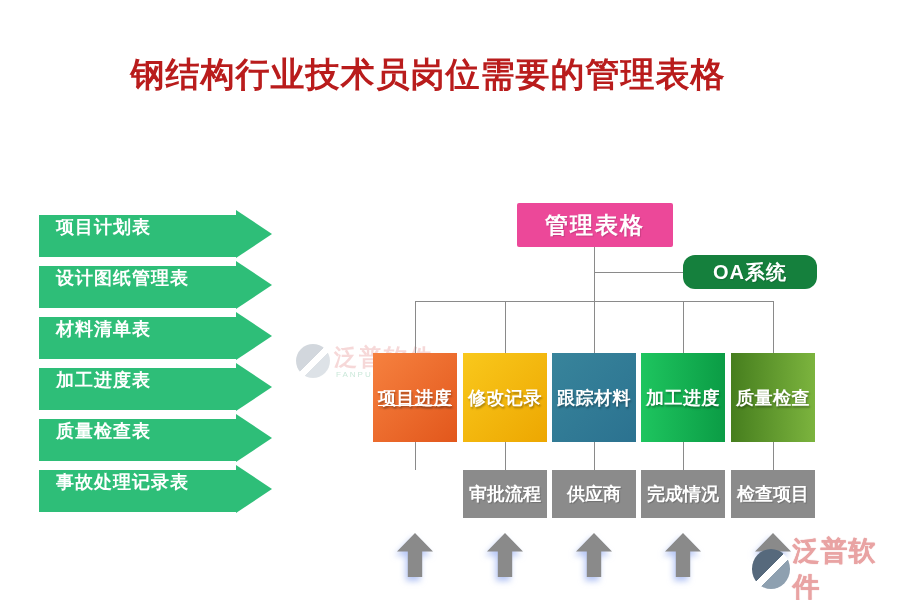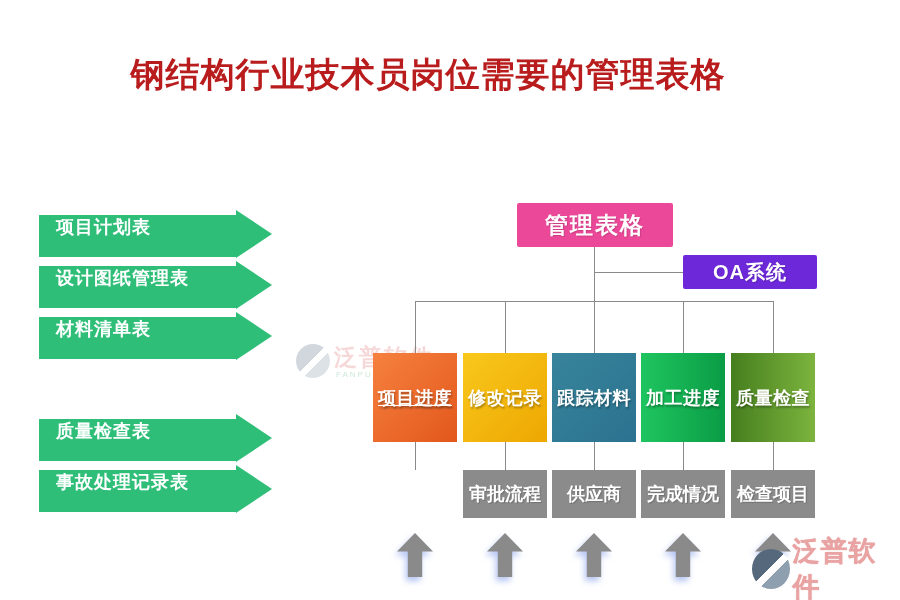--- a/index.html
+++ b/index.html
@@ -26,23 +26,23 @@
   }
   
   .root-box {
     position:absolute; left:517px; top:203px; width:156px; height:44px;
     background:#ec4899; color:#ffffff; font-size:23px; font-weight:bold;
     display:flex; align-items:center; justify-content:center; letter-spacing:2px;
     border-radius:2px; text-shadow:1px 1px 1px rgba(0,0,0,0.15);
   }
   .oa-box {
     position:absolute; left:683px; top:255px; width:134px; height:34px;
-    background:#6d28d9; color:#ffffff; font-size:20px; font-weight:bold;
+    background:#15803d; color:#ffffff; font-size:20px; font-weight:bold;
     display:flex; align-items:center; justify-content:center; letter-spacing:1px;
-    border-radius:2px; text-shadow:1px 1px 1px rgba(0,0,0,0.15);
+    border-radius:12px; text-shadow:1px 1px 1px rgba(0,0,0,0.15);
   }
   .line { position:absolute; background:#8a8a8a; }
   .cat-box {
     position:absolute; top:353px; width:84px; height:89px;
     color:#ffffff; font-size:18px; font-weight:bold;
     display:flex; align-items:center; justify-content:center;
     text-shadow:1px 2px 2px rgba(0,0,0,0.3); letter-spacing:0.5px;
   }
   .col1 { background:linear-gradient(135deg,#F6813F 0%,#E2571C 100%);text-decoration:underline; }
   .col2 { background:linear-gradient(135deg,#F9C81C 0%,#EDA701 100%); }
@@ -93,20 +93,24 @@
   <div class="garrow" style="top:215px">
     <span class="lbl">项目计划表</span>
     <span class="tip"></span>
   </div>
   <div class="garrow" style="top:266px">
     <span class="lbl">设计图纸管理表</span>
     <span class="tip"></span>
   </div>
   <div class="garrow" style="top:317px">
     <span class="lbl">材料清单表</span>
+    <span class="tip"></span>
+  </div>
+  <div class="garrow" style="top:368px">
+    <span class="lbl">加工进度表</span>
     <span class="tip"></span>
   </div>
   <div class="garrow" style="top:419px">
     <span class="lbl">质量检查表</span>
     <span class="tip"></span>
   </div>
   <div class="garrow" style="top:470px">
     <span class="lbl">事故处理记录表</span>
     <span class="tip"></span>
   </div>

